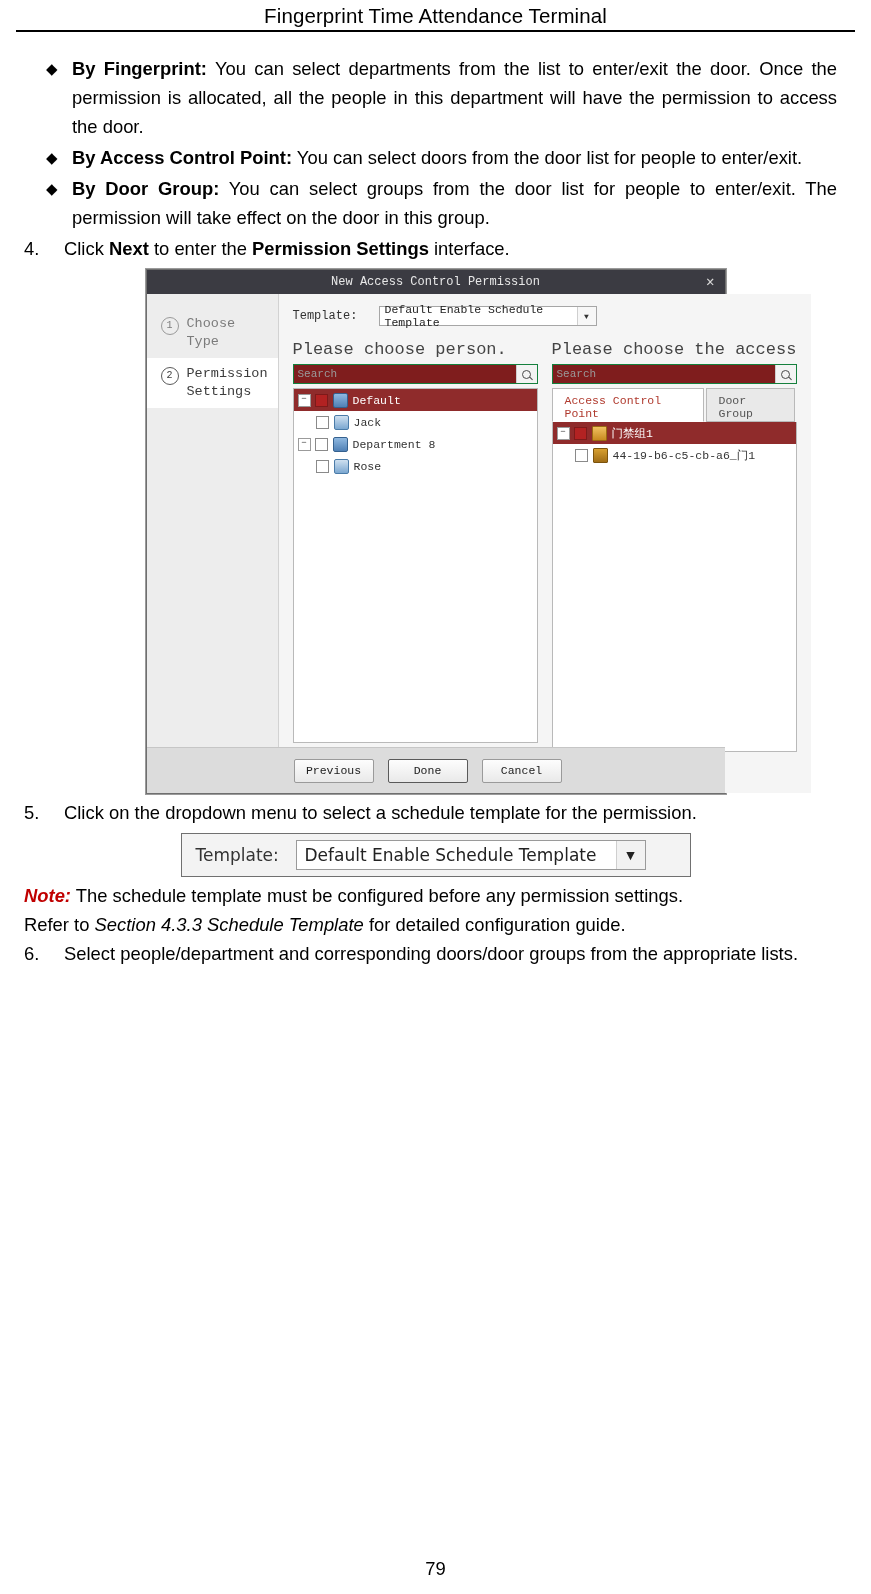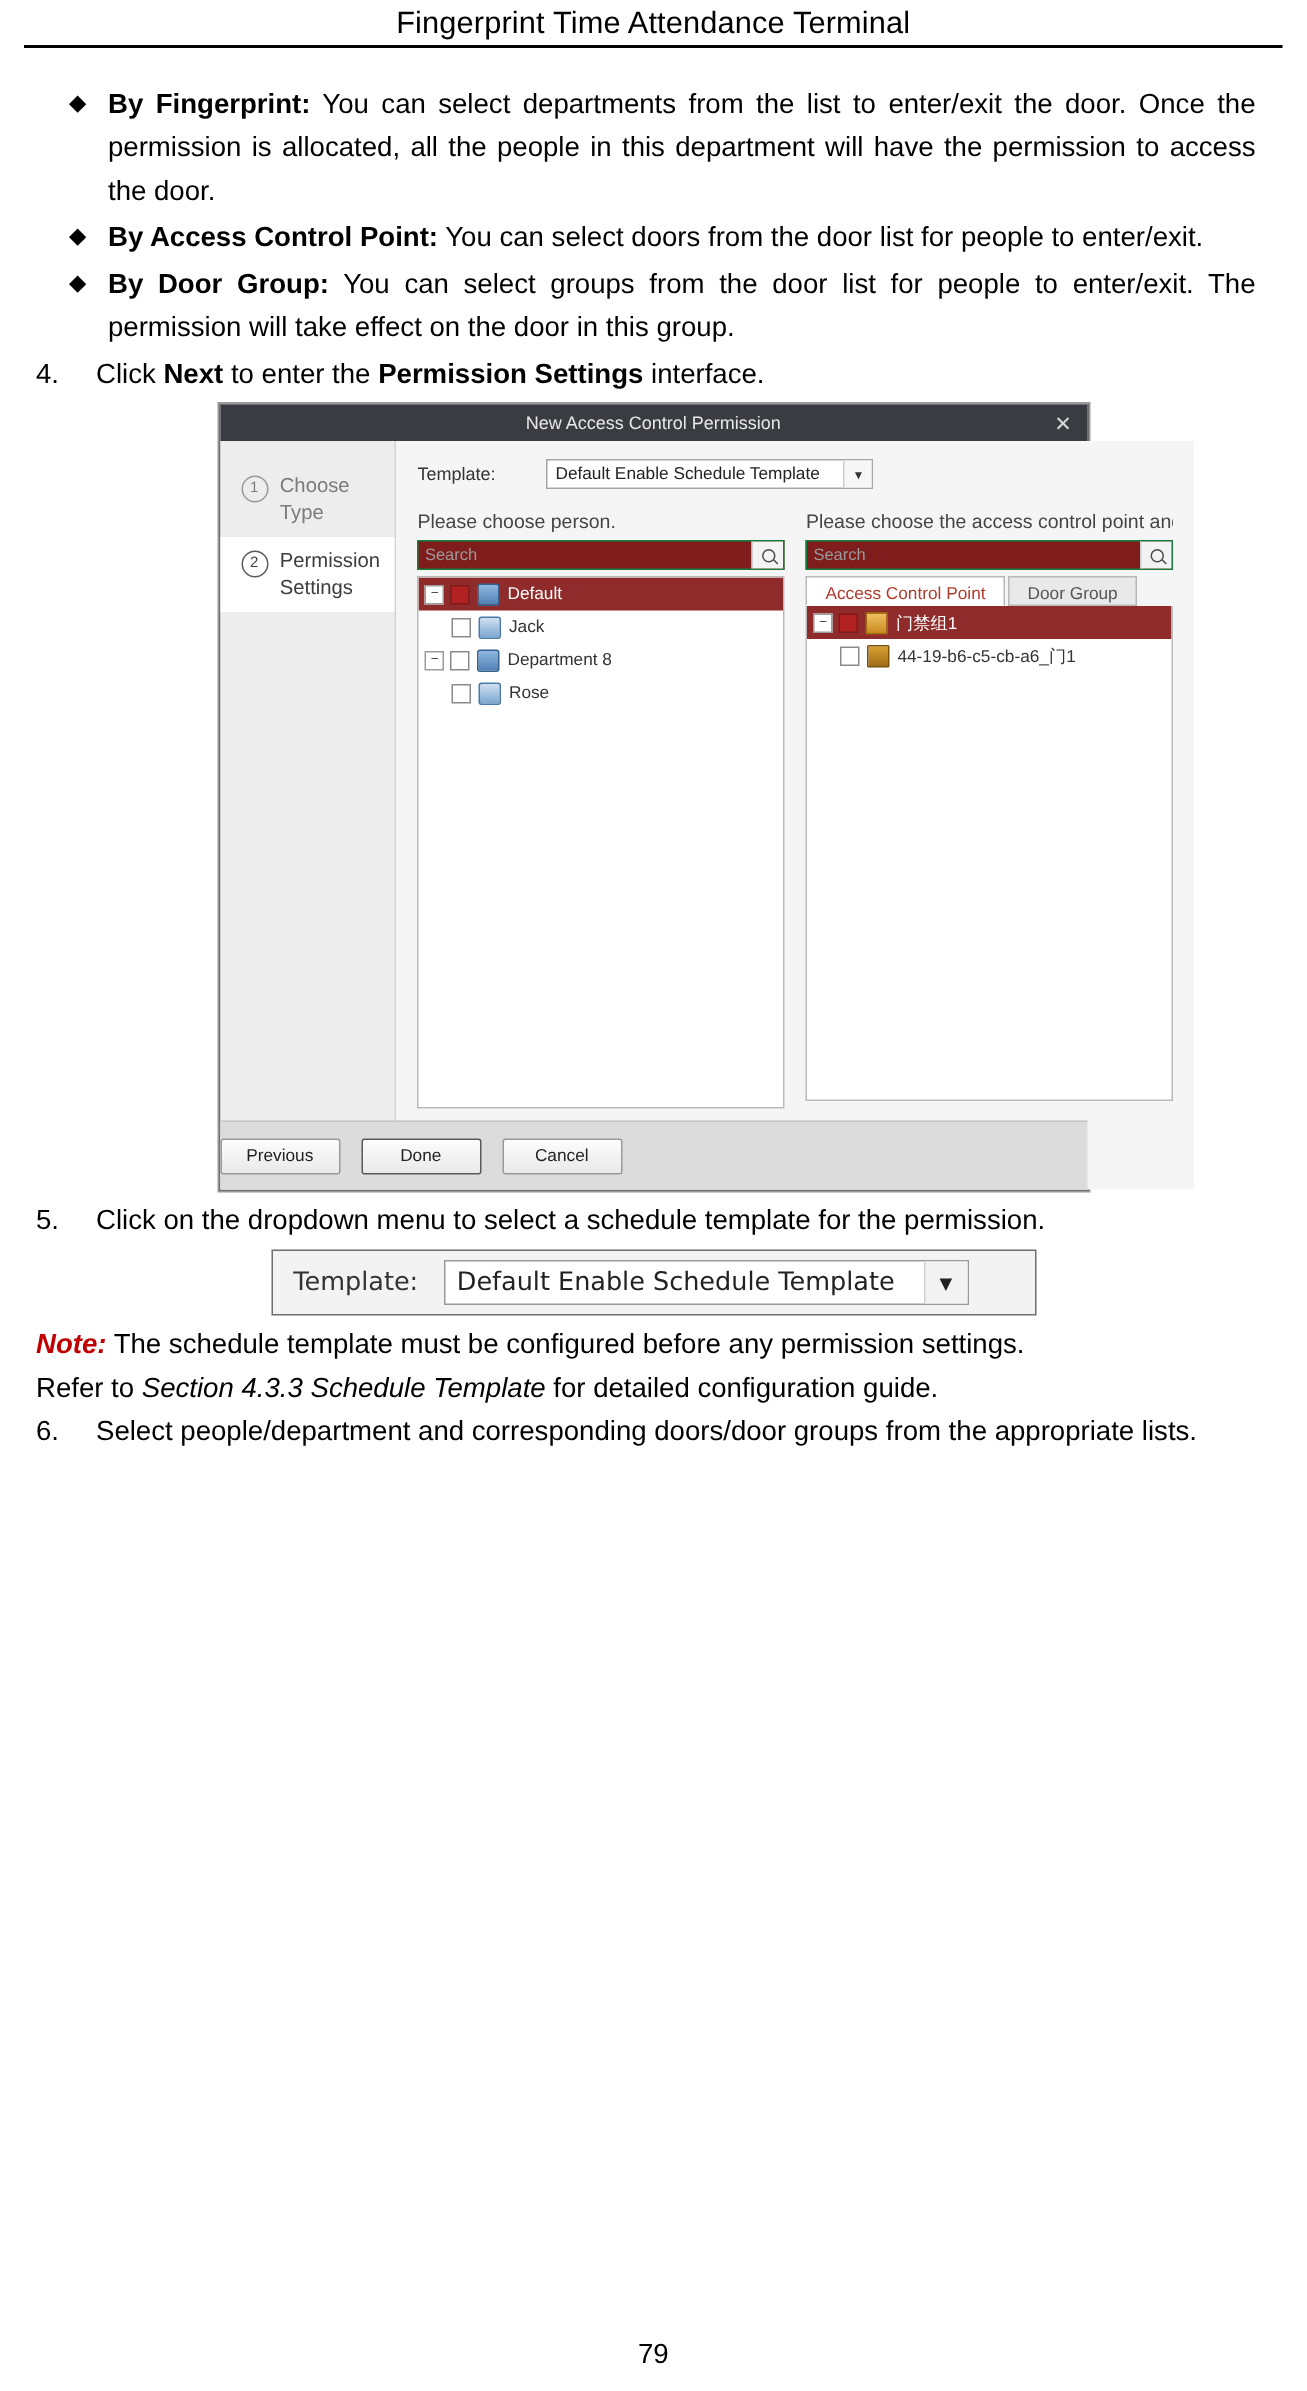--- a/index.html
+++ b/index.html
@@ -98,21 +98,21 @@
     display: flex;
     justify-content: center;
   }
   .dialog {
     width: 580px;
     height: 525px;
     border: 1px solid #6f6f6f;
     background: #f0f0f0;
     box-sizing: border-box;
     position: relative;
-    font-family: Liberation Sans, sans-serif;
+    font-family: Liberation Mono, monospace;
     box-shadow: 0 0 0 1px #9a9a9a;
   }
   .dlg-title {
     height: 24px;
     background: #3b3b42;
     color: #e8e8e8;
     font-size: 12px;
     display: flex;
     align-items: center;
     justify-content: center;
@@ -204,21 +204,21 @@
     font-size: 8px;
     color: #333;
     background: #f7f7f7;
   }
   .panels {
     display: flex;
     gap: 14px;
   }
   .panel { width: 245px; }
   .panel-cap {
-    font-size: 13px;
+    font-size: 17px;
     color: #444;
     margin-bottom: 5px;
     white-space: nowrap;
     overflow: hidden;
   }
   .search-box {
     height: 20px;
     border: 1px solid #15803d;
     background: #7f1d1d;
     display: flex;
@@ -342,21 +342,21 @@
   .indent-1 { padding-left: 22px; }
 
   .dlg-footer {
     position: absolute;
     left: 0; right: 0; bottom: 0;
     height: 46px;
     background: #dcdcdc;
     border-top: 1px solid #c6c6c6;
     display: flex;
     align-items: center;
-    justify-content: flex-start;
+    justify-content: center;
     padding-right: 16px;
     gap: 14px;
     box-sizing: border-box;
   }
   .btn {
     min-width: 78px;
     height: 22px;
     border: 1px solid #9a9a9a;
     background: linear-gradient(#fdfdfd,#e9e9e9);
     font-size: 11.5px;

